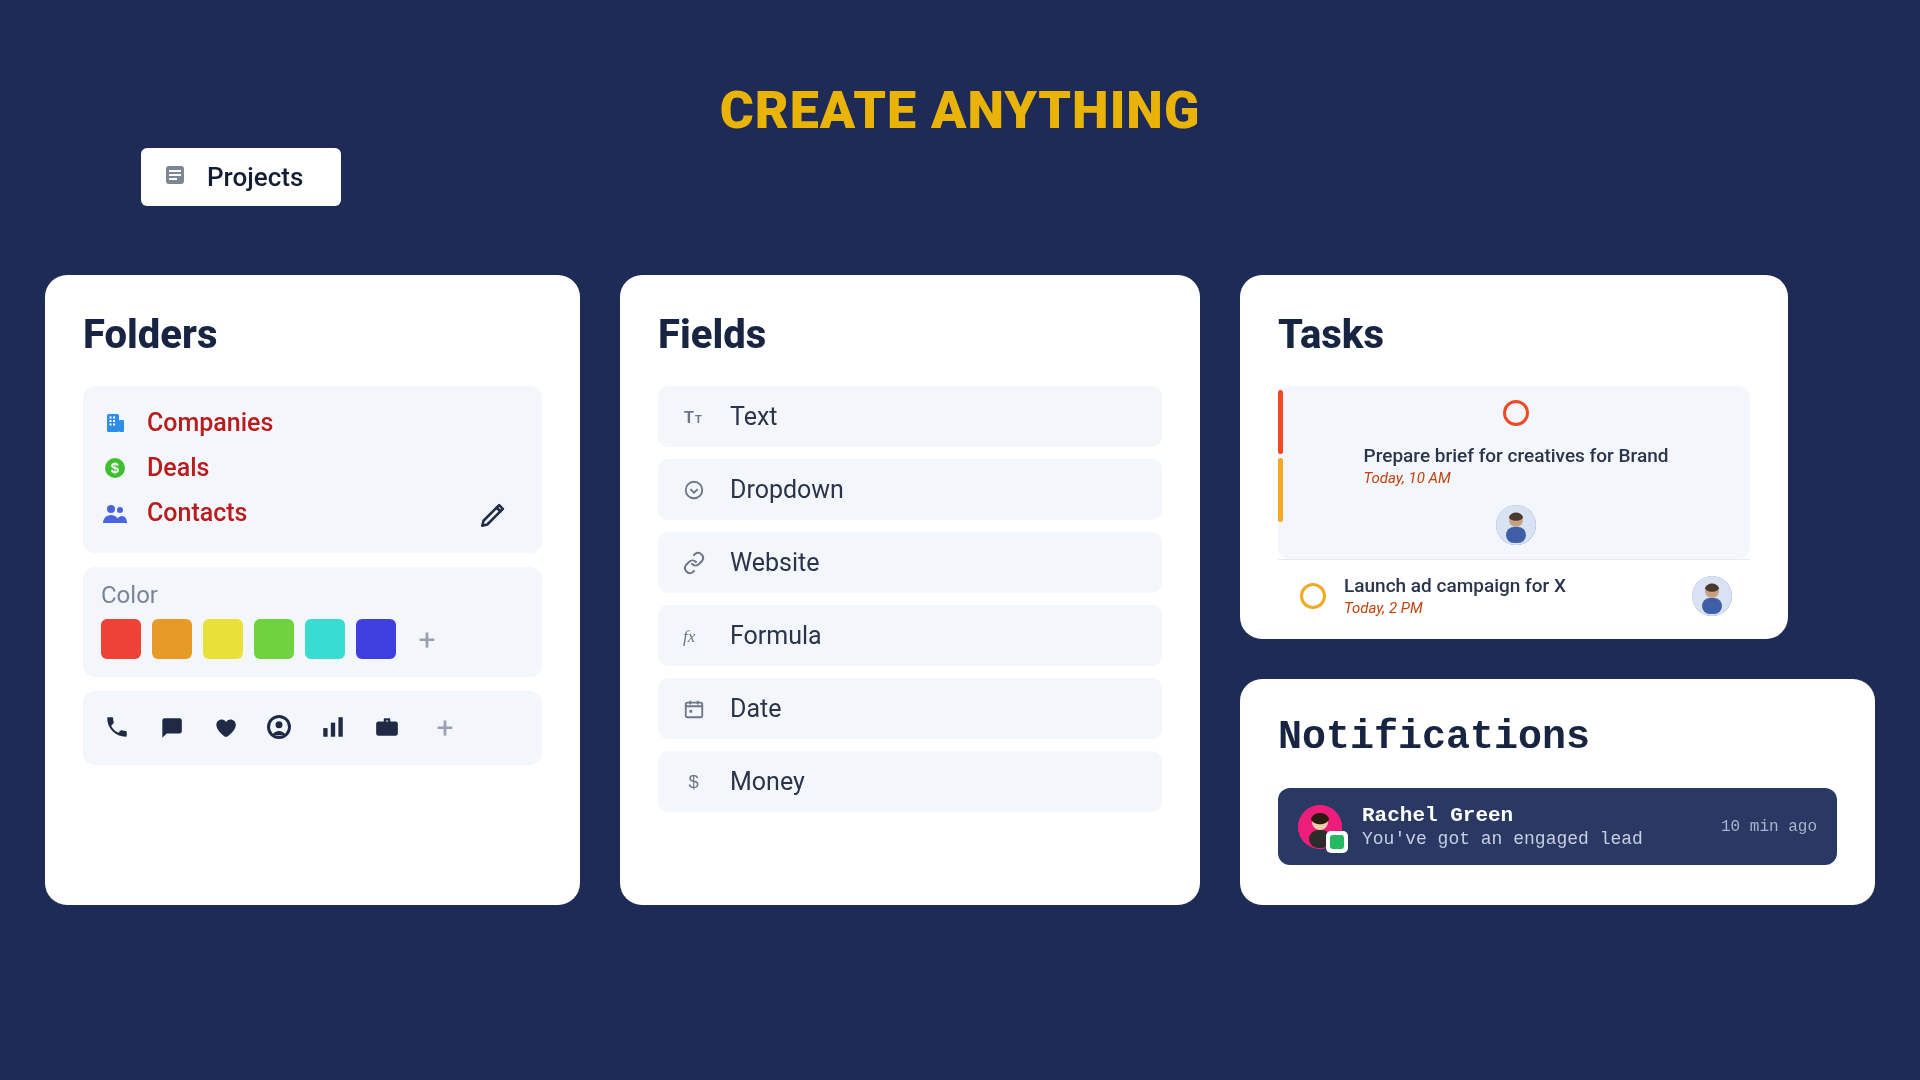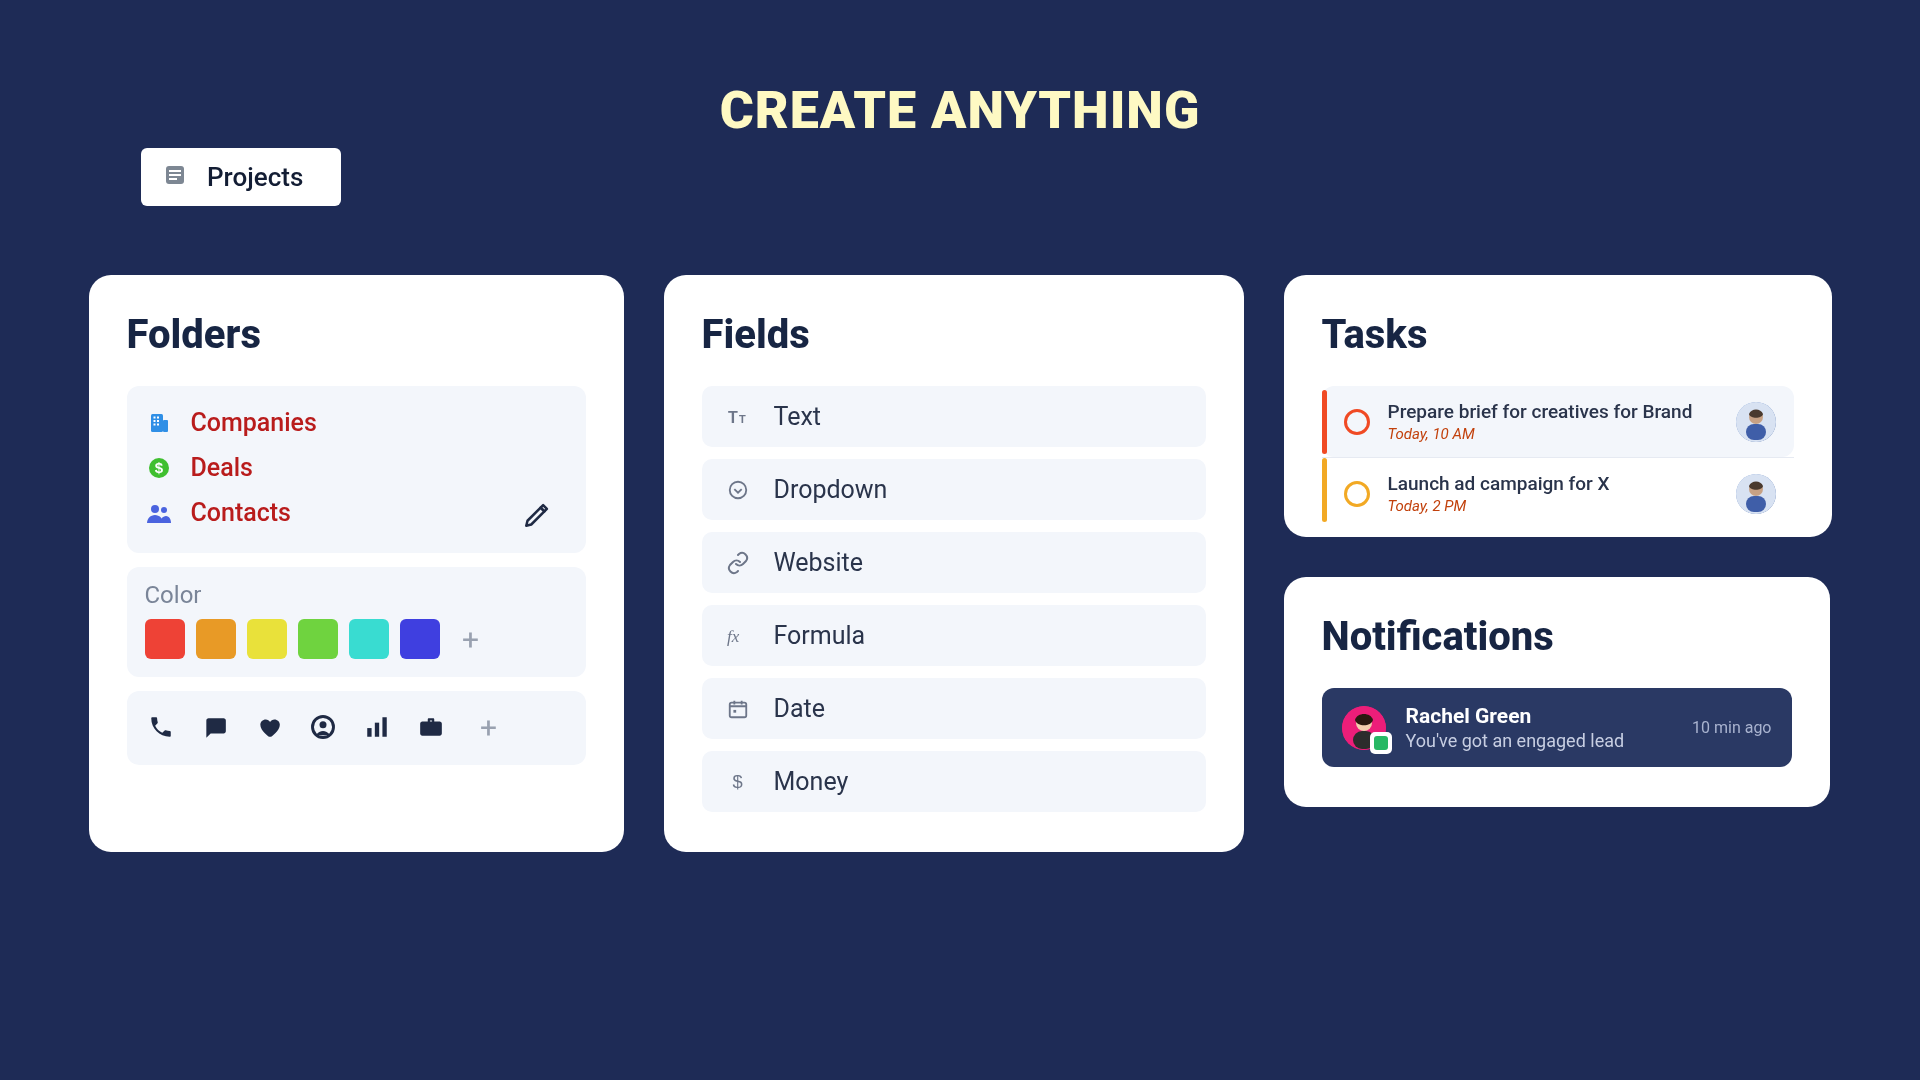--- a/index.html
+++ b/index.html
@@ -11,21 +11,21 @@
     overflow: hidden;
   }
   .page {
     width: 100%; height: 100%;
     padding-top: 80px;
     display: flex;
     flex-direction: column;
     align-items: center;
   }
   .title {
-    color: #fef9c3;
+    color: #eab308;
     font-size: 52px;
     font-weight: 900;
     letter-spacing: 1px;
     margin-bottom: 26px;
     text-align: center;
   }
   .projects-chip {
     position: absolute;
     top: 148px;
     left: 141px;
@@ -119,21 +119,21 @@
   .tasks-card { width: 548px; padding-bottom: 8px; }
   .tasks-wrap { position: relative; }
   .task-row {
     display:flex;
     align-items:center;
     gap: 18px;
     padding: 14px 18px 14px 22px;
     border-radius: 12px;
     cursor:pointer;
   }
-  .task-row.first { background:#f3f6fb; }
+  .task-row.first { background:#f3f6fb;flex-direction:column; }
   .task-left-bar {
     position:absolute;
     left: 0;
     width: 5px;
     border-radius: 3px;
   }
   .task-ring {
     width: 26px; height: 26px; border-radius: 50%;
     flex-shrink:0;
   }
@@ -142,21 +142,21 @@
   .task-time { font-size: 15px; color:#c2410c; margin-top:2px;font-style:italic;}
   .avatar {
     width: 40px; height: 40px; border-radius: 50%; flex-shrink:0;
     background: linear-gradient(135deg,#a9c1e8,#6b85b5);
     display:flex; align-items:center; justify-content:center;
     overflow:hidden;
   }
   .avatar svg { width: 100%; height: 100%; }
   .divider { height:1px; background:#e6eaf2; margin: 0; }
 
-  .notif-card { width: 546px; }
+  .notif-card { width: 635px; font-family: Liberation Mono, monospace; }
   .notif-item {
     background: #2a3964;
     border-radius: 12px;
     padding: 16px 20px;
     display:flex;
     align-items:center;
     gap: 20px;
   }
   .notif-avatar-wrap { position: relative; }
   .notif-avatar {

